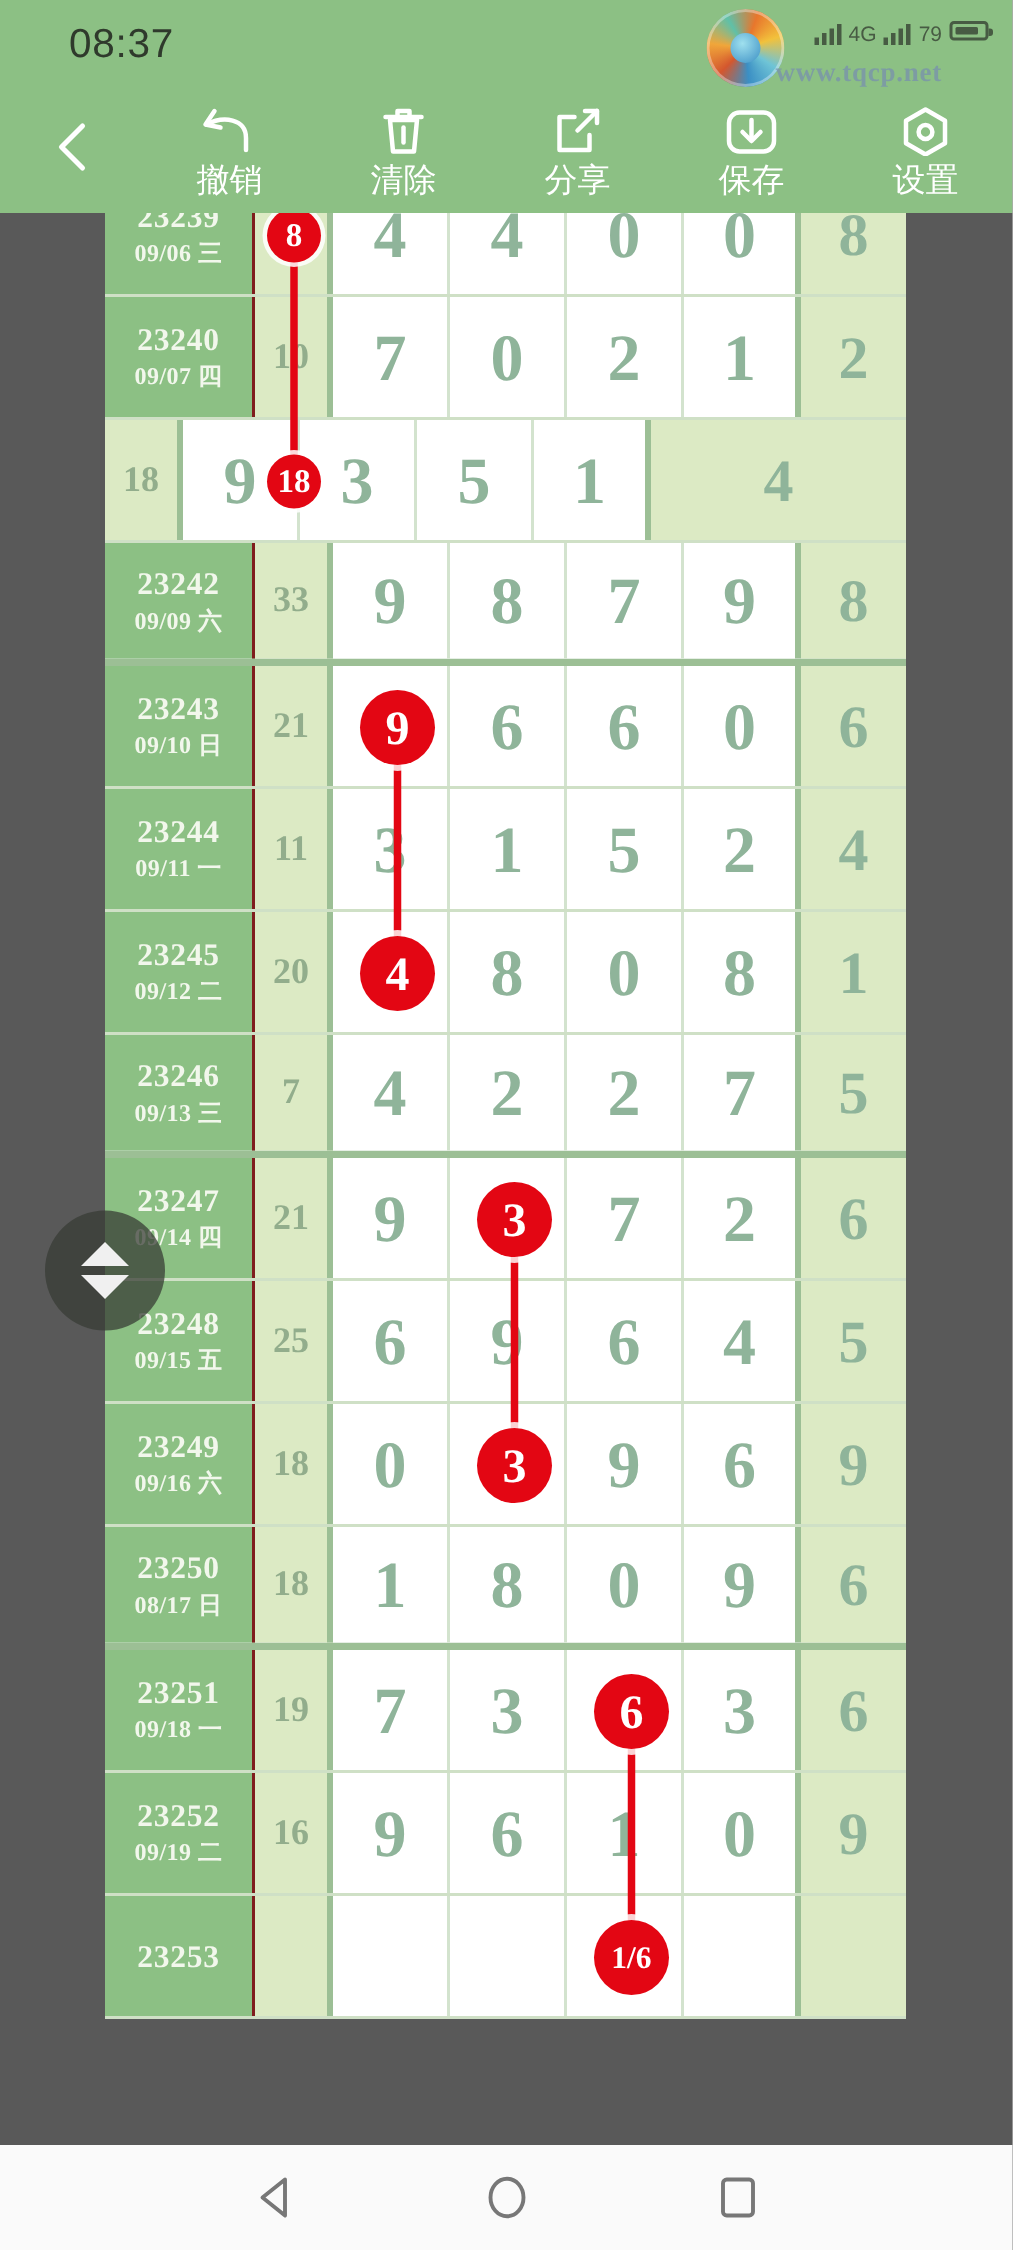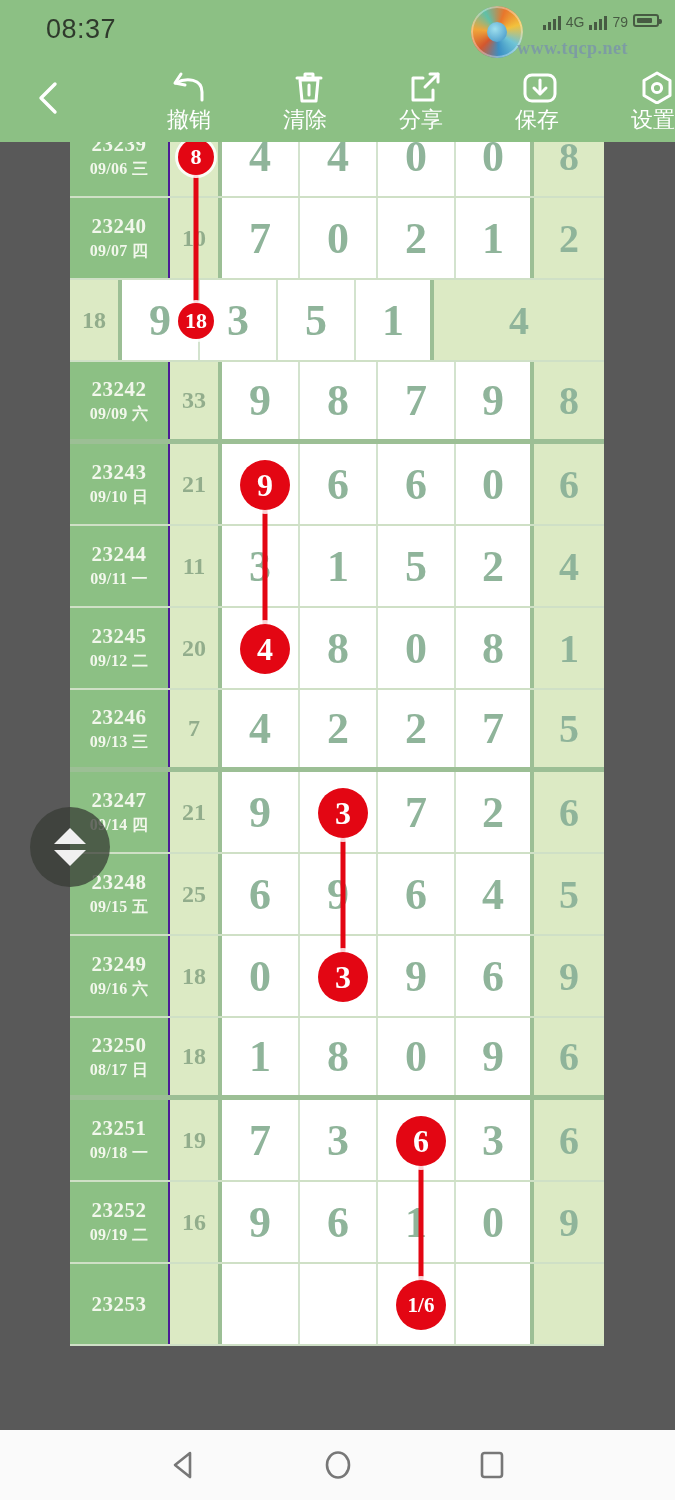--- a/index.html
+++ b/index.html
@@ -53,21 +53,21 @@
 
   
   #toolbar{
     position:absolute; left:0; top:58px; width:675px; height:84px;
     background:#8cc084; display:flex; align-items:center;
   }
   #back-button{ width:95px; height:84px; display:flex; align-items:center; justify-content:center; }
   #back-button svg{ width:30px;height:34px; }
   .tool-item{
     flex:1; height:84px; display:flex; flex-direction:column;
-    align-items:flex-end; justify-content:center; gap:5px; color:#fff;
+    align-items:center; justify-content:center; gap:5px; color:#fff;
   }
   .tool-icon{ height:34px; display:flex; align-items:flex-end; justify-content:center; }
   .tool-icon svg{ display:block; }
   .tool-label{ font-size:22px; color:#fff; line-height:1;
     font-family:"Liberation Sans", sans-serif; }
 
   
   #table-area{
     position:absolute; left:0; top:142px; width:675px; height:1288px;
     background:#595959; overflow:hidden;
@@ -78,21 +78,21 @@
   }
   .row{
     display:flex; width:534px; height:82px; position:relative;
     border-bottom:2px solid #cfe0c6;
   }
   .row.grp{ border-bottom:5px solid #9cbf95; }
 
   .c-issue{
     width:100px; background:#8cc084; color:#f2f7ec;
     display:flex; flex-direction:column; align-items:center; justify-content:center;
-    gap:2px; border-right:2px solid #4c1d95;
+    gap:2px; border-right:2px solid #7f1d1d;
     font-family:"Liberation Serif", serif;
   }
   .c-issue .no{ font-size:21px; font-weight:bold; letter-spacing:.5px; }
   .c-issue .dt{ font-size:16px; font-weight:bold; letter-spacing:.3px; }
 
   .c-sum{
     width:52px; background:#dceac4; color:#92ad8c;
     display:flex; align-items:center; justify-content:center;
     font-size:24px; font-weight:bold; border-right:4px solid #9cbf95;
     font-family:"Liberation Serif", serif;

